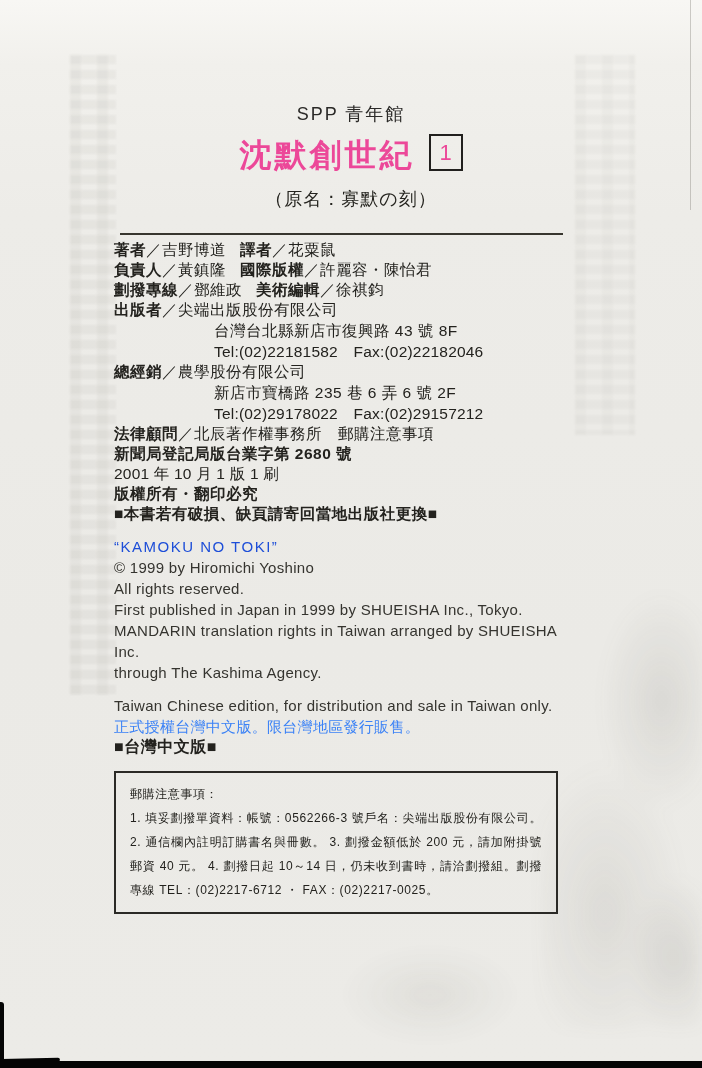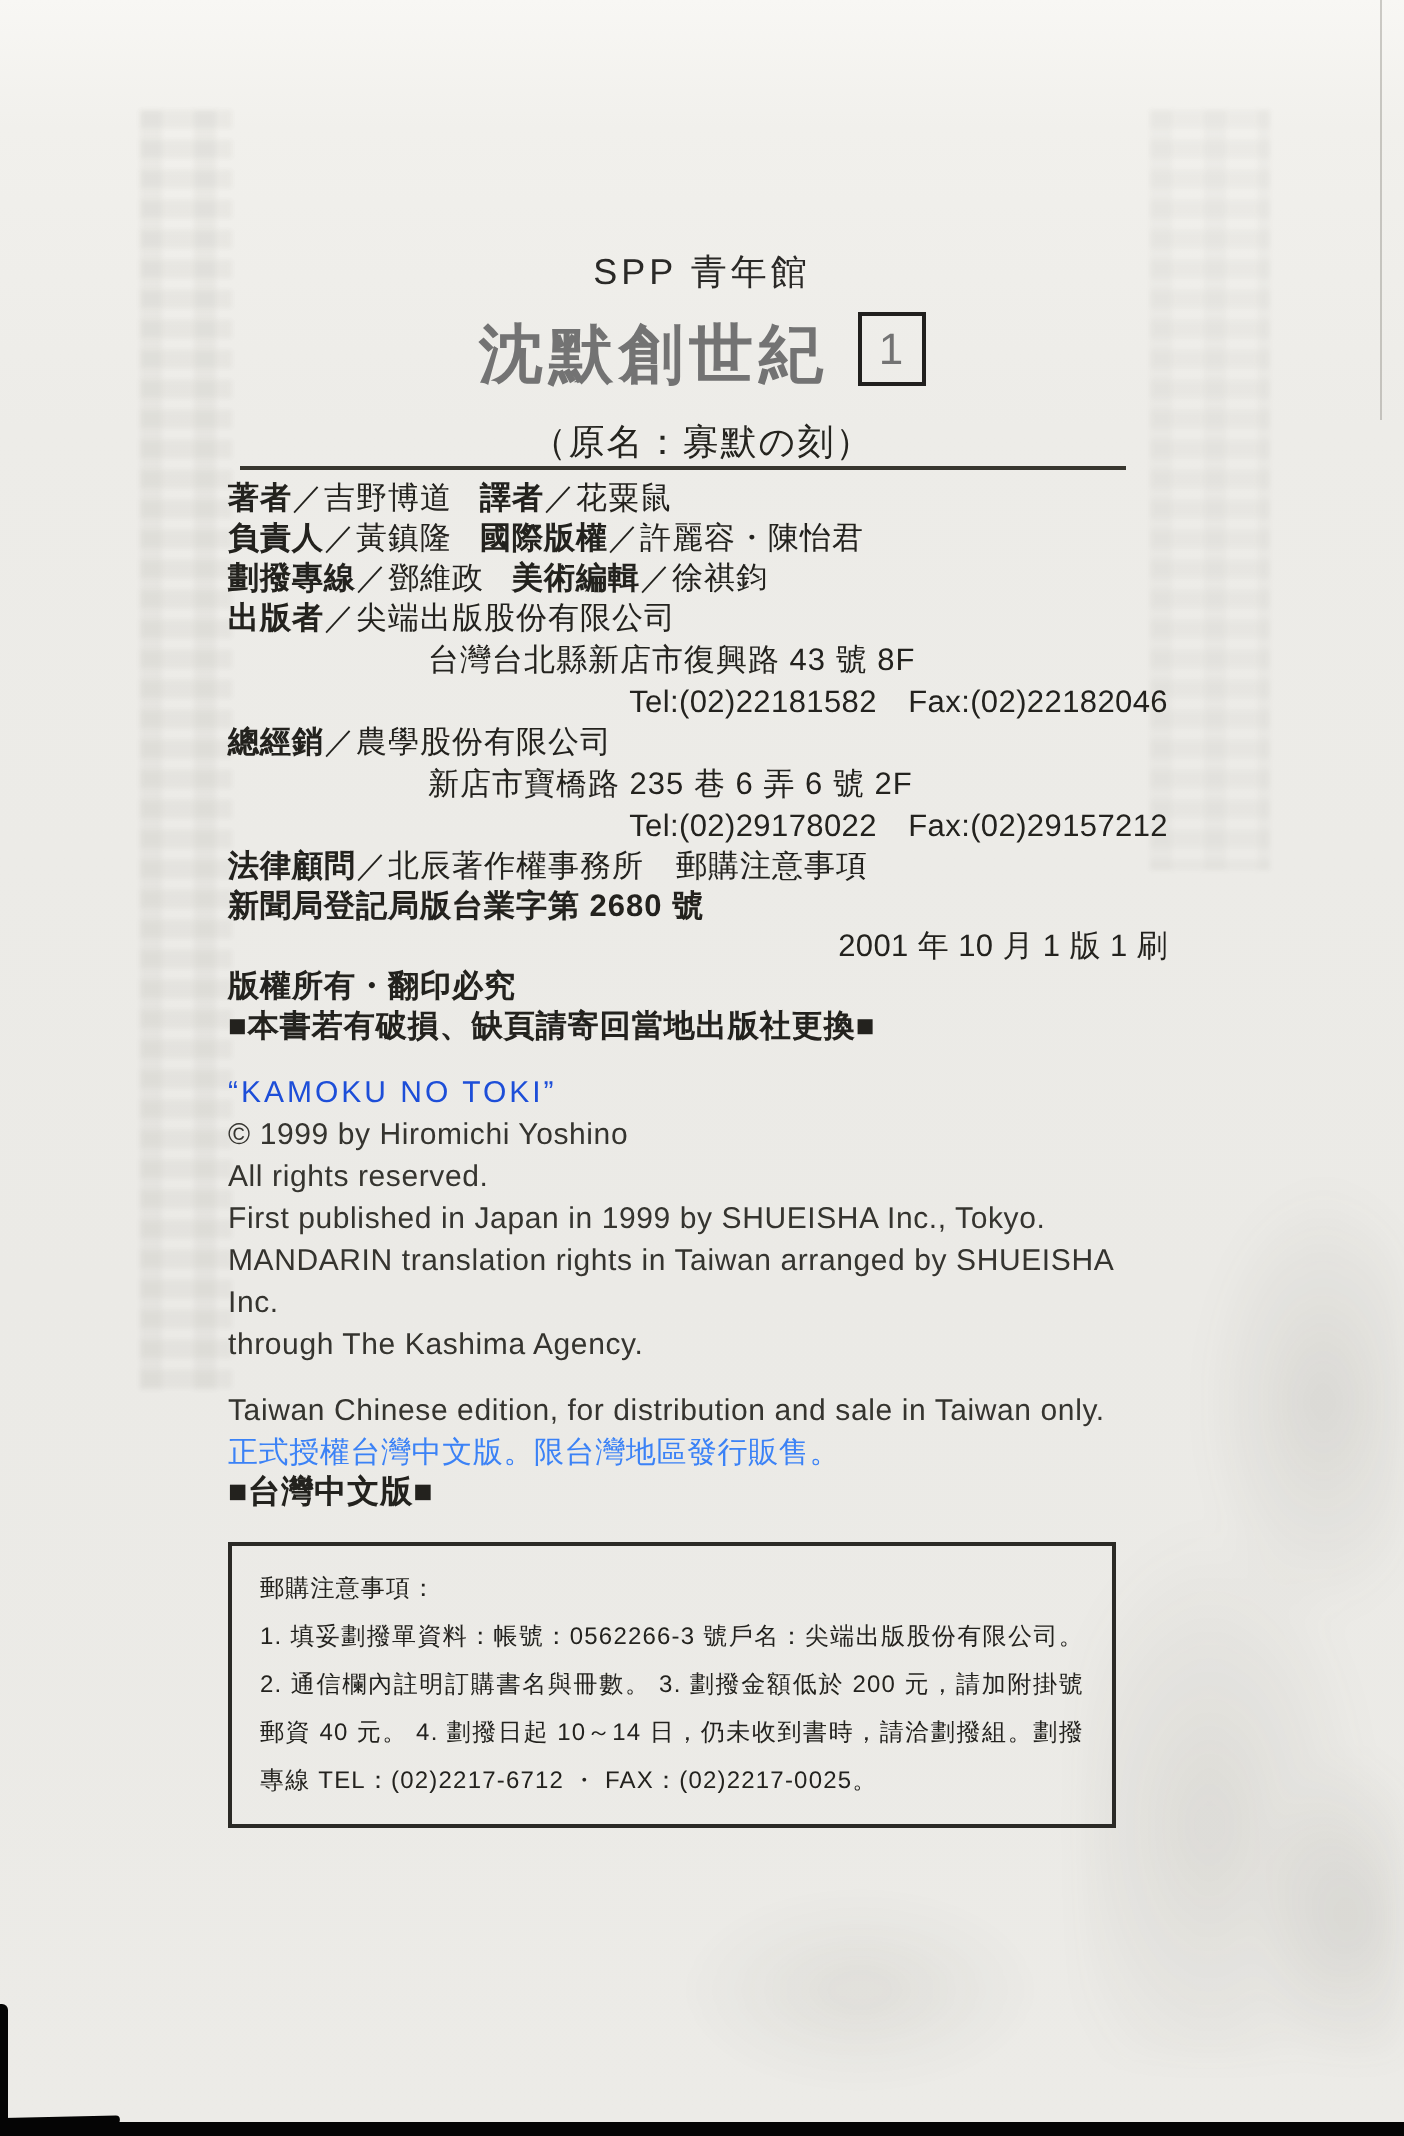--- a/index.html
+++ b/index.html
@@ -27,35 +27,35 @@
       radial-gradient(70px 120px at 85% 85%, rgba(70,68,60,.11), transparent 70%);
   }
   .ga-right{left:540px;top:560px;width:162px;height:470px;}
   .ga-mid{left:300px;top:930px;width:260px;height:130px;opacity:.8;filter:blur(9px);
     background:radial-gradient(130px 70px at 50% 50%, rgba(70,68,60,.10), transparent 70%);}
   .edge-line-right{position:absolute;right:11px;top:0;width:1px;height:210px;background:rgba(120,118,110,.35);}
   .bottom-bar{position:absolute;left:0;bottom:0;width:702px;height:7px;background:#050505;}
   .left-sliver{position:absolute;left:0;bottom:0;width:4px;height:66px;background:#050505;border-top-right-radius:3px;}
   .corner-curve{position:absolute;left:0;bottom:5px;width:60px;height:4px;background:#050505;transform-origin:left bottom;transform:rotate(-1.2deg);border-radius:2px;}
 
-  .masthead{position:absolute;left:0;top:124px;width:702px;text-align:center;}
+  .masthead{position:absolute;left:0;top:102px;width:702px;text-align:center;}
   .imprint{font-size:18px;letter-spacing:2px;color:#2a2927;}
-  .title-row{margin-top:8px;font-size:32px;font-weight:bold;letter-spacing:3px;color:#737373;}
+  .title-row{margin-top:8px;font-size:32px;font-weight:bold;letter-spacing:3px;color:#ec4899;}
   .vol-box{display:inline-block;width:30px;height:33px;line-height:33px;border:2px solid #21201e;
     font-size:22px;font-weight:normal;letter-spacing:0;text-align:center;vertical-align:6px;margin-left:14px;}
   .orig-title{margin-top:9px;font-size:18px;letter-spacing:1px;color:#25241f;}
 
   .rule{position:absolute;left:120px;top:233px;width:443px;height:0;border-top:2px solid #38362f;}
 
   .colophon{position:absolute;left:114px;top:240px;width:470px;font-size:15.5px;line-height:20px;letter-spacing:.5px;color:#23221e;}
   .colophon p{margin:0;}
   .lbl{font-weight:bold;}
   .pair-gap{display:inline-block;width:14px;}
   .indent{padding-left:100px;line-height:21px;}
-  .latin{letter-spacing:.2px;text-align:right;}
+  .latin{letter-spacing:.2px;}
   .gap8{margin-top:8px;} .gap12{margin-top:12px;}
   .bold-line{font-weight:bold;}
 
   .eng{font-size:15px;line-height:21px;letter-spacing:.3px;color:#35342f;}
   .eng p{margin:0;}
   .eng .jp-title{letter-spacing:1.5px;color:#1d4ed8;}
 
   .mark-line{font-weight:bold;font-size:16px;}
 
   .order-box{margin-top:14px;width:412px;border:2px solid #2b2a26;padding:9px 14px 10px 14px;

